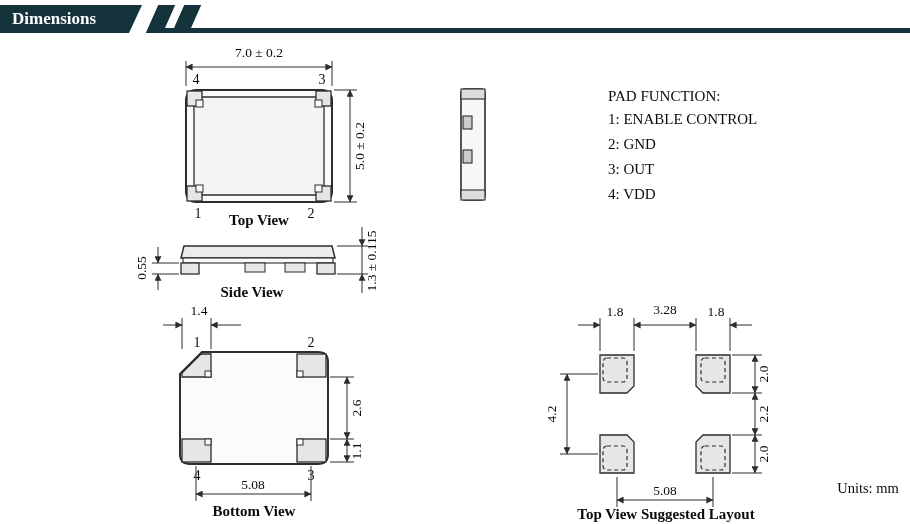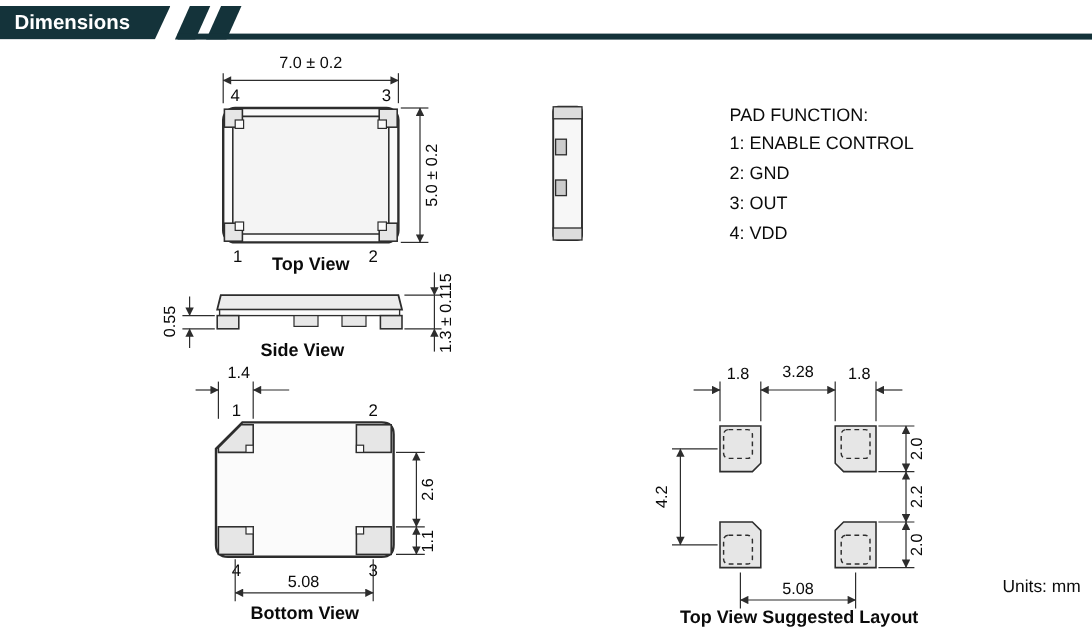--- a/index.html
+++ b/index.html
@@ -1,18 +1,18 @@
 <!DOCTYPE html>
 <html><head>
 <meta charset="utf-8">
 <style>
   * { margin:0; padding:0; box-sizing:border-box; }
   html,body { background:#ffffff; }
   body { width:910px; height:524px; font-family:"Liberation Sans", sans-serif; position:relative; overflow:hidden; }
-  .page { position:relative; width:910px; height:524px; background:#ffffff; }
+  .page { position:relative; width:910px; height:524px; background:#ffffff;font-family:Liberation Serif, serif; }
 
   
   .header { position:absolute; top:5px; left:0; width:910px; height:28px; }
   .hblock { position:absolute; left:0; top:0; width:142px; height:28px; background:#14333a;
             clip-path:polygon(0 0, 100% 0, calc(100% - 13px) 100%, 0 100%);
             color:#fff; font-weight:bold; font-size:17px; line-height:28px; padding-left:12px; }
   .hstripe { position:absolute; top:0; width:17px; height:28px; background:#14333a; transform:skewX(-24deg); }
   .hs1 { left:152px; } .hs2 { left:178px; }
   .hline { position:absolute; left:148px; right:0; top:23px; height:5px; background:#14333a; }
 

